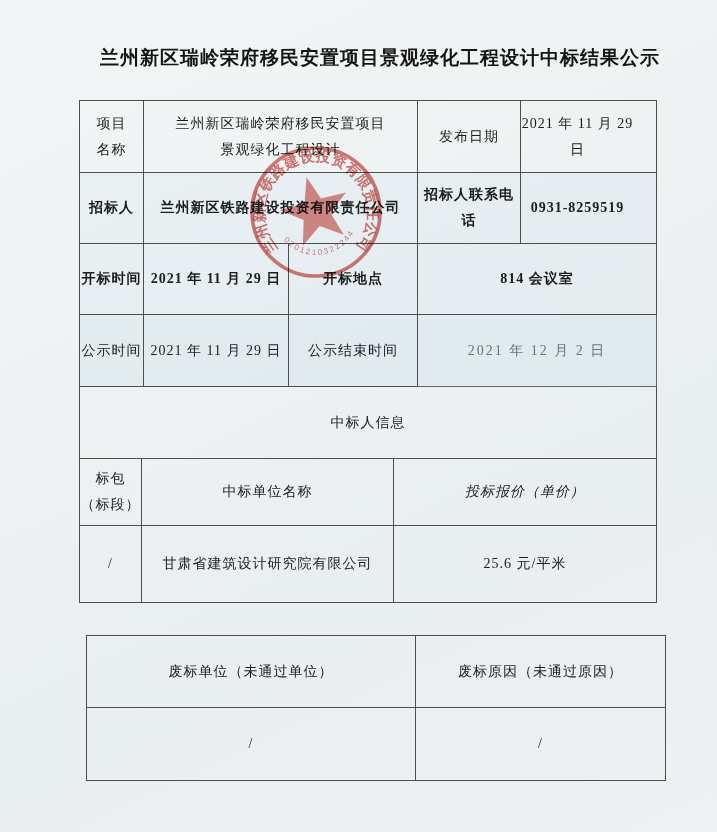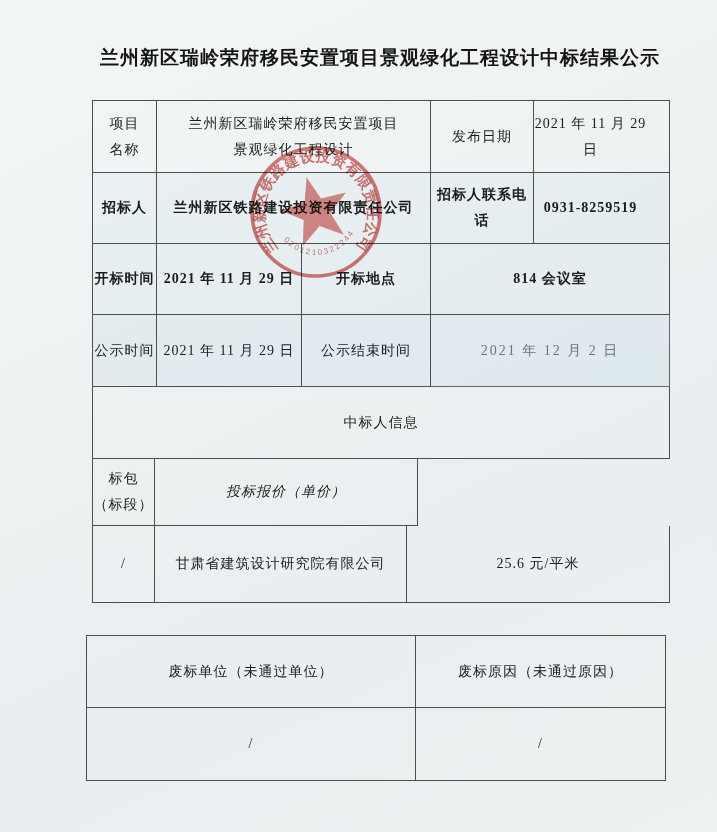--- a/index.html
+++ b/index.html
@@ -29,21 +29,21 @@
     transform:rotate(-5deg);mix-blend-mode:multiply;opacity:.88;pointer-events:none;
   }
 </style>
 </head>
 <body>
 
 <div class="page">
 
   <div class="doc-title">兰州新区瑞岭荣府移民安置项目景观绿化工程设计中标结果公示</div>
 
-  <div class="tbl" style="left:92px;top:100px;width:577px;">
+  <div class="tbl" style="left:79px;top:100px;width:577px;">
 
     <div class="row" style="height:72px;">
       <div class="cell" style="width:64px;">
         <div>项目</div>
         <div>名称</div>
       </div>
       <div class="cell" style="width:274px;">
         <div>兰州新区瑞岭荣府移民安置项目</div>
         <div>景观绿化工程设计</div>
       </div>
@@ -74,20 +74,21 @@
 
     <div class="row" style="height:72px;">
       <div class="cell" style="width:577px;">中标人信息</div>
     </div>
 
     <div class="row" style="height:67px;">
       <div class="cell" style="width:62px;">
         <div>标包</div>
         <div>（标段）</div>
       </div>
+      <div class="cell" style="width:252px;">中标单位名称</div>
       <div class="cell" style="width:263px;font-style:italic;">投标报价（单价）</div>
     </div>
 
     <div class="row" style="height:77px;">
       <div class="cell" style="width:62px;">/</div>
       <div class="cell" style="width:252px;text-align:right;">甘肃省建筑设计研究院有限公司</div>
       <div class="cell" style="width:263px;">25.6 元/平米</div>
     </div>
 
   </div>

